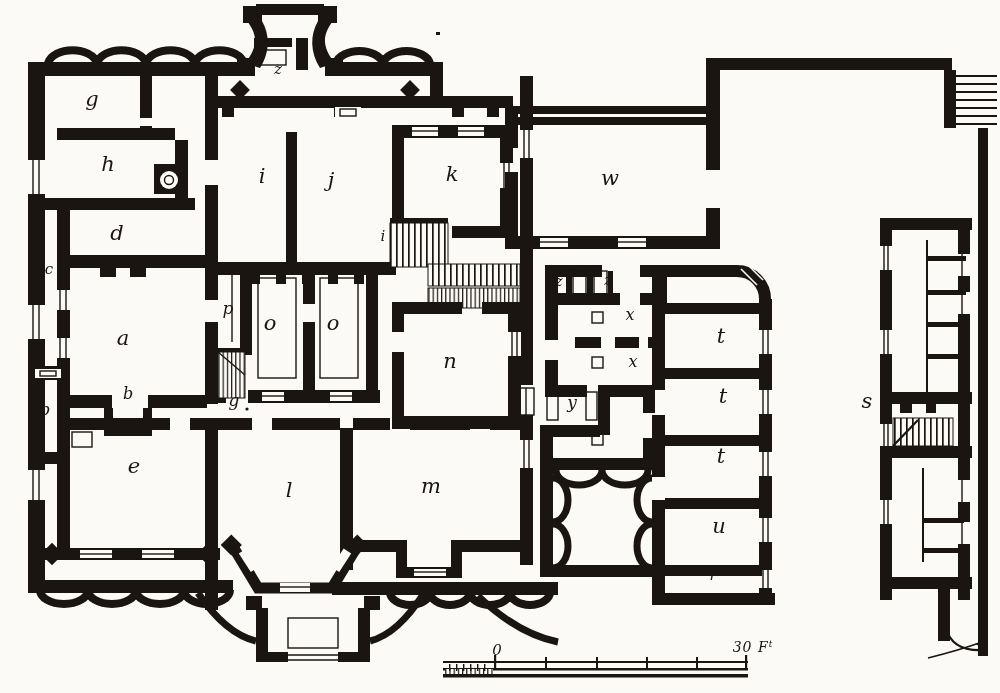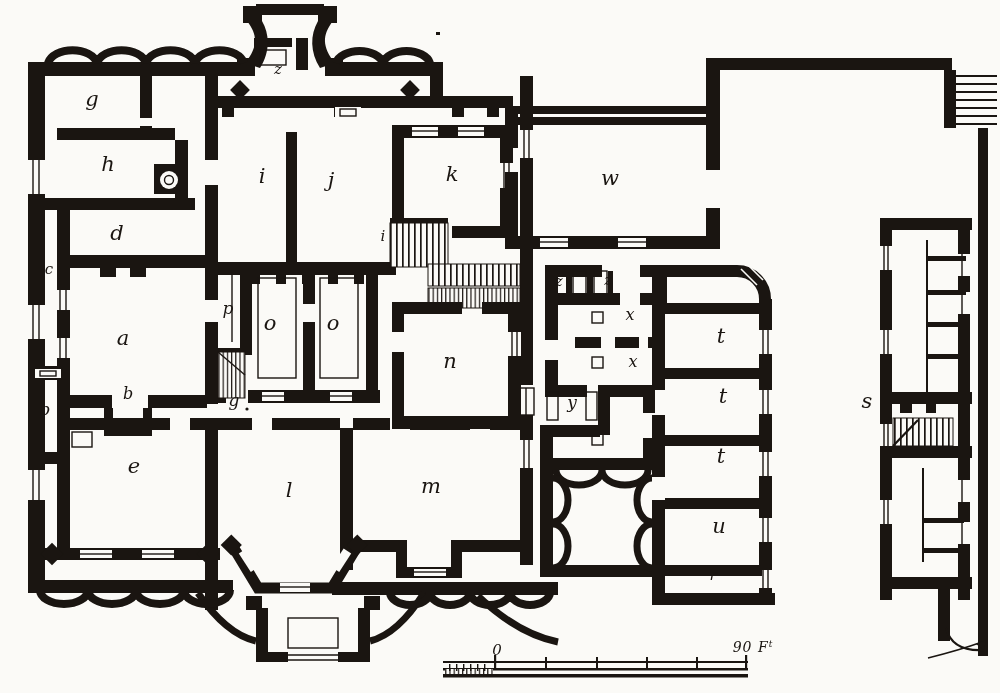--- a/index.html
+++ b/index.html
@@ -457,14 +457,14 @@
       <span style="left: 572px; top: 403px; font-size: 17px;">y</span>
       <span style="left: 721px; top: 338px;">t</span>
       <span style="left: 723px; top: 398px;">t</span>
       <span style="left: 721px; top: 458px;">t</span>
       <span style="left: 719px; top: 528px;">u</span>
       <span style="left: 713px; top: 576px; font-size: 15px;">r</span>
       <span style="left: 867px; top: 403px;">s</span>
     </div>
 
 <span id="scale-zero" class="scale-label" style="left:497px;top:650px;">0</span>
-<span id="scale-fifty" class="scale-label" style="left:753px;top:647px;"><span>90 F</span><sup>t</sup></span>
+<span id="scale-fifty" class="scale-label" style="left:753px;top:647px;"><span>30 F</span><sup>t</sup></span>
 </div>
 
 </body></html>

